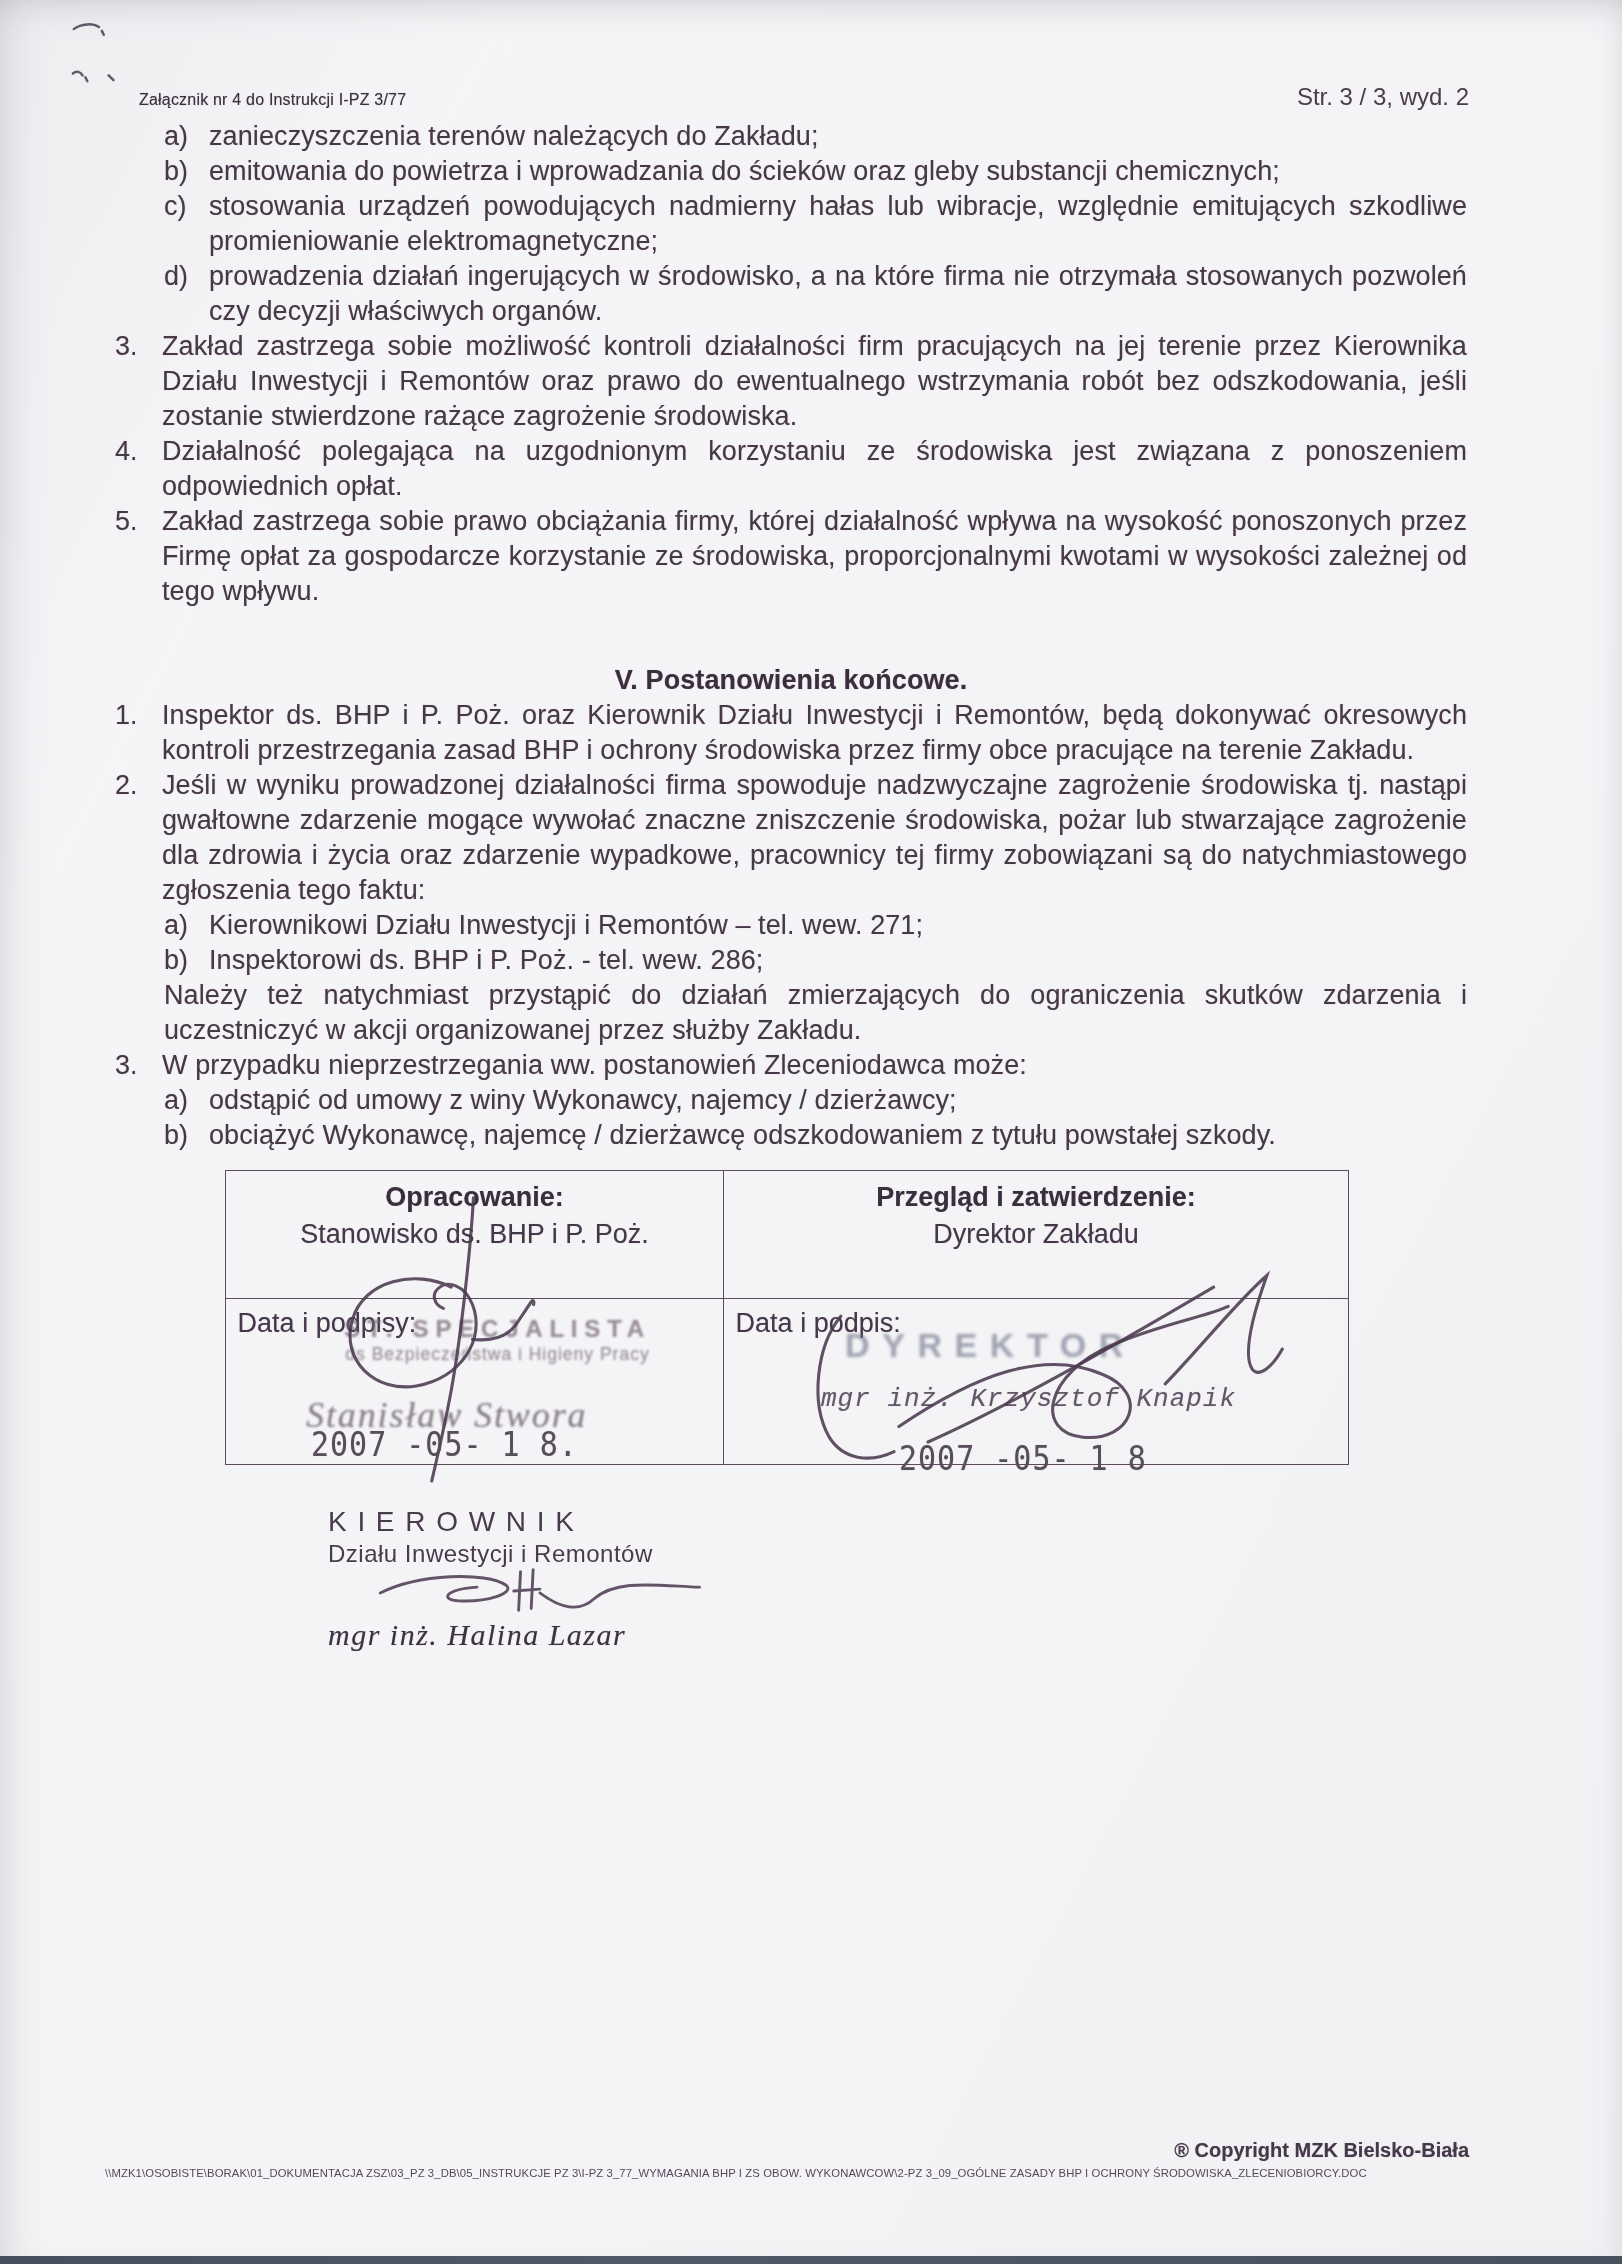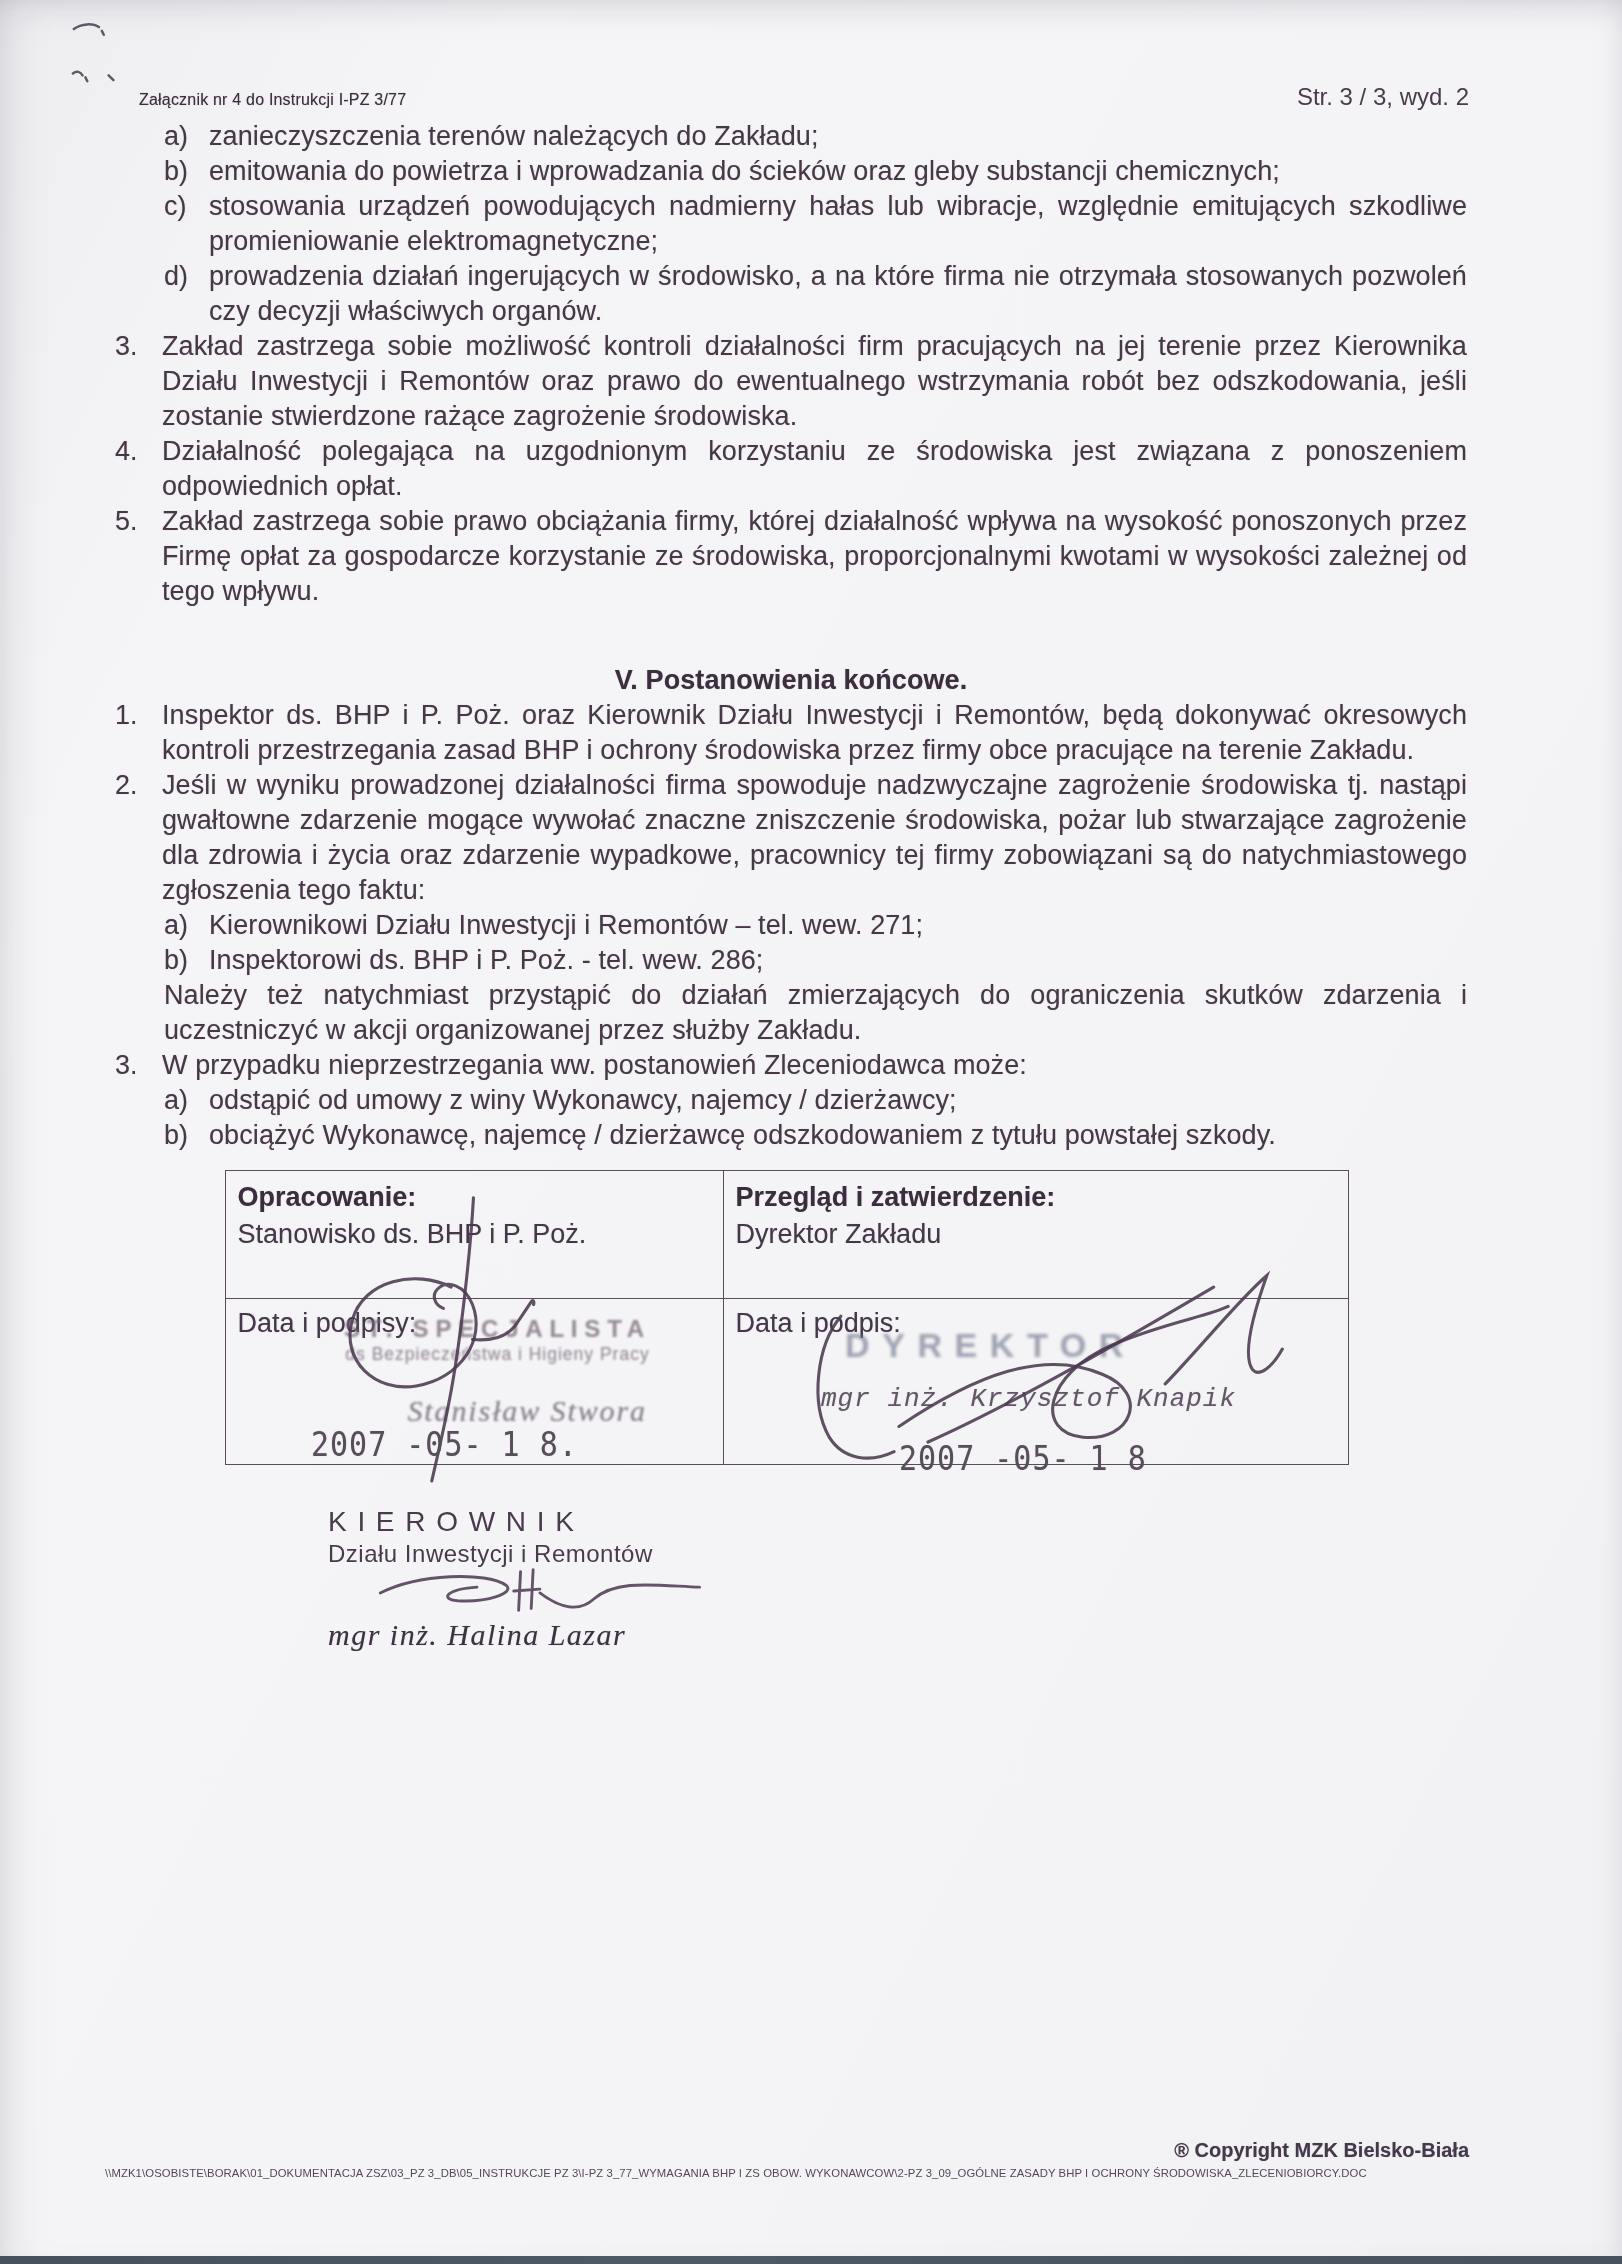--- a/index.html
+++ b/index.html
@@ -42,32 +42,32 @@
     position:absolute; left:225px; top:1170px; width:1124px;
     border:1.9px solid #5d4a5c; font-size:27px; color:#45374a;
     text-shadow:0 0 1px rgba(69,55,74,.3);
   }
   .t-row { display:flex; }
   .t-row.head { border-bottom:1.9px solid #5d4a5c; min-height:128px; }
   .t-row.sig  { min-height:165px; }
   .t-cell { padding:7.8px 11.6px; position:relative; }
   .t-cell.c-left  { flex:0 0 498px; border-right:1.9px solid #5d4a5c; }
   .t-cell.c-right { flex:1; }
-  .t-row.head .t-cell { line-height:37px; }
+  .t-row.head .t-cell { text-align:center; line-height:37px; }
   .t-title { font-weight:700; color:#3a2d3e; }
   .sig-label { position:absolute; left:11.6px; top:7.8px; line-height:33px; }
 
   
   .stamp-block-left { position:absolute; left:97px; top:15.5px; width:349px; text-align:center;
                       color:rgba(125,108,124,.62); filter:blur(1.1px); }
   .stamp-block-left .s1 { font-size:24px; letter-spacing:6.8px; font-weight:700; }
   .stamp-block-left .s2 { font-size:17.5px; letter-spacing:1px; margin-top:1.9px; }
-  .stamp-name-left { position:absolute; left:72px; top:95px; width:349px; text-align:right;
+  .stamp-name-left { position:absolute; left:80px; top:95px; width:349px; text-align:left;
                      font-family:"Liberation Serif", serif; font-style:italic;
-                     font-size:30px; color:rgba(110,95,112,.70); filter:blur(0.9px); letter-spacing:1.9px; }
+                     font-size:36px; color:rgba(110,95,112,.70); filter:blur(0.9px); letter-spacing:1.9px; }
   .date-stamp { font-family:"DejaVu Sans Mono", monospace; font-size:30px;
                 color:#584d5a; letter-spacing:1px; transform:scaleY(1.12); }
   .date-left  { position:absolute; left:85px; bottom:1.9px; }
   .date-right { position:absolute; left:175px; bottom:-11.6px; }
   .stamp-dyrektor { position:absolute; left:121px; top:27px;
                     font-size:34px; font-weight:700; letter-spacing:12.6px;
                     color:rgba(128,138,162,.48); filter:blur(1.4px); }
   .stamp-name-right { position:absolute; left:97px; top:85px;
                       font-family:Liberation Mono, monospace; font-style:italic;
                       font-size:26px; color:rgba(78,62,84,.82); filter:blur(0.4px); letter-spacing:1px; }

